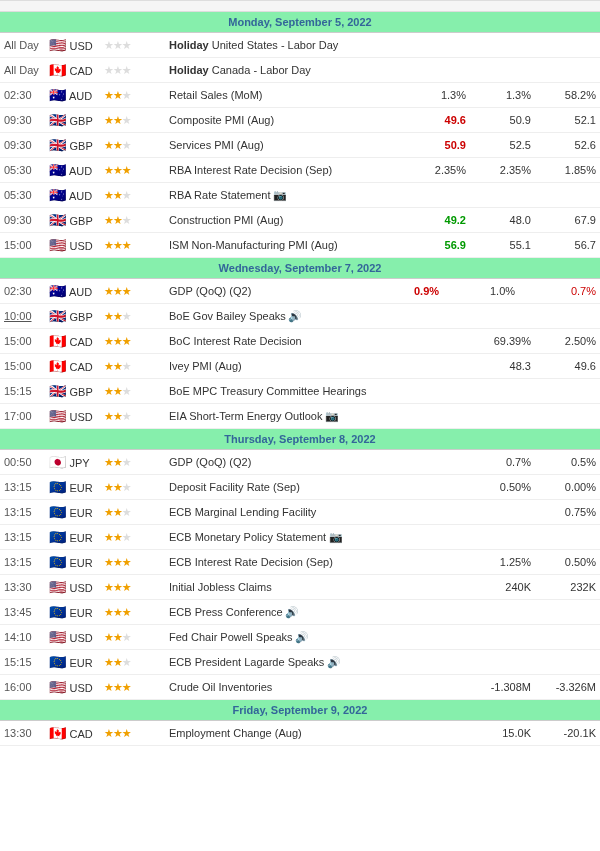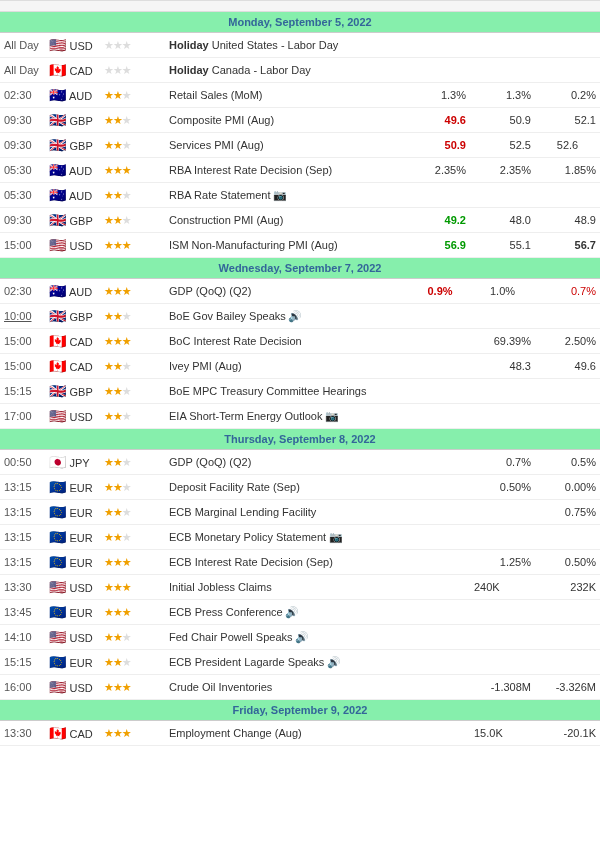--- a/index.html
+++ b/index.html
@@ -86,39 +86,39 @@
         <td style="text-align: right; color: rgb(51, 51, 51);"></td>
         <td style="text-align: right; color: rgb(51, 51, 51);"></td>
       </tr>
       <tr>
         <td style="white-space: nowrap; color: rgb(85, 85, 85);">02:30</td>
         <td class="cur-cell"><span style="font-size:14px;">🇦🇺</span> <span style="font-size:11px;">AUD</span></td>
         <td class="stars"><span class="star-filled">★</span><span class="star-filled">★</span><span style="color:#ddd;">★</span></td>
         <td><span>Retail Sales (MoM)</span></td>
         <td style="text-align: right; color: rgb(51, 51, 51);">1.3%</td>
         <td style="text-align: right; color: rgb(51, 51, 51);">1.3%</td>
-        <td style="text-align: right; color: rgb(51, 51, 51);">0.2%</td>
+        <td style="text-align: right; color: rgb(51, 51, 51);">58.2%</td>
       </tr>
       <tr>
         <td style="white-space: nowrap; color: rgb(85, 85, 85);">09:30</td>
         <td class="cur-cell"><span style="font-size:14px;">🇬🇧</span> <span style="font-size:11px;">GBP</span></td>
         <td class="stars"><span class="star-filled">★</span><span class="star-filled">★</span><span style="color:#ddd;">★</span></td>
         <td><span>Composite PMI (Aug)</span></td>
         <td style="text-align: right; color: rgb(204, 0, 0); font-weight: bold;">49.6</td>
         <td style="text-align: right; color: rgb(51, 51, 51);">50.9</td>
         <td style="text-align: right; color: rgb(51, 51, 51);">52.1</td>
       </tr>
       <tr>
         <td style="white-space: nowrap; color: rgb(85, 85, 85);">09:30</td>
         <td class="cur-cell"><span style="font-size:14px;">🇬🇧</span> <span style="font-size:11px;">GBP</span></td>
         <td class="stars"><span class="star-filled">★</span><span class="star-filled">★</span><span style="color:#ddd;">★</span></td>
         <td><span>Services PMI (Aug)</span></td>
         <td style="text-align: right; color: rgb(204, 0, 0); font-weight: bold;">50.9</td>
         <td style="text-align: right; color: rgb(51, 51, 51);">52.5</td>
-        <td style="text-align: center; color: rgb(51, 51, 51);">52.6</td>
+        <td style="text-align: right; color: rgb(51, 51, 51);">52.6</td>
       </tr>
       <tr>
         <td style="white-space: nowrap; color: rgb(85, 85, 85);">05:30</td>
         <td class="cur-cell"><span style="font-size:14px;">🇦🇺</span> <span style="font-size:11px;">AUD</span></td>
         <td class="stars"><span class="star-filled">★</span><span class="star-filled">★</span><span class="star-filled">★</span></td>
         <td><span>RBA Interest Rate Decision (Sep)</span></td>
         <td style="text-align: right; color: rgb(51, 51, 51);">2.35%</td>
         <td style="text-align: right; color: rgb(51, 51, 51);">2.35%</td>
         <td style="text-align: right; color: rgb(51, 51, 51);">1.85%</td>
       </tr>
@@ -131,40 +131,40 @@
         <td style="text-align: right; color: rgb(51, 51, 51);"></td>
         <td style="text-align: right; color: rgb(51, 51, 51);"></td>
       </tr>
       <tr>
         <td style="white-space: nowrap; color: rgb(85, 85, 85);">09:30</td>
         <td class="cur-cell"><span style="font-size:14px;">🇬🇧</span> <span style="font-size:11px;">GBP</span></td>
         <td class="stars"><span class="star-filled">★</span><span class="star-filled">★</span><span style="color:#ddd;">★</span></td>
         <td><span>Construction PMI (Aug)</span></td>
         <td style="text-align: right; color: rgb(0, 153, 0); font-weight: bold;">49.2</td>
         <td style="text-align: right; color: rgb(51, 51, 51);">48.0</td>
-        <td style="text-align: right; color: rgb(51, 51, 51);">48.9</td>
+        <td style="text-align: right; color: rgb(51, 51, 51);">67.9</td>
       </tr>
       <tr>
         <td style="white-space: nowrap; color: rgb(85, 85, 85);">15:00</td>
         <td class="cur-cell"><span style="font-size:14px;">🇺🇸</span> <span style="font-size:11px;">USD</span></td>
         <td class="stars"><span class="star-filled">★</span><span class="star-filled">★</span><span class="star-filled">★</span></td>
         <td><span>ISM Non-Manufacturing PMI (Aug)</span></td>
         <td style="text-align: right; color: rgb(0, 153, 0); font-weight: bold;">56.9</td>
         <td style="text-align: right; color: rgb(51, 51, 51);">55.1</td>
-        <td style="text-align: right; color: rgb(51, 51, 51); font-weight: bold;">56.7</td>
+        <td style="text-align: right; color: rgb(51, 51, 51);">56.7</td>
       </tr>
       <tr class="day-header">
         <td colspan="7">Wednesday, September 7, 2022</td>
       </tr>
       <tr>
         <td style="white-space: nowrap; color: rgb(85, 85, 85);">02:30</td>
         <td class="cur-cell"><span style="font-size:14px;">🇦🇺</span> <span style="font-size:11px;">AUD</span></td>
         <td class="stars"><span class="star-filled">★</span><span class="star-filled">★</span><span class="star-filled">★</span></td>
         <td><span>GDP (QoQ) (Q2)</span></td>
-        <td style="text-align: center; color: rgb(204, 0, 0); font-weight: bold;">0.9%</td>
+        <td style="text-align: left; color: rgb(204, 0, 0); font-weight: bold;">0.9%</td>
         <td style="text-align: center; color: rgb(51, 51, 51);">1.0%</td>
         <td style="text-align: right; color: rgb(204, 0, 0);">0.7%</td>
       </tr>
       <tr>
         <td style="white-space: nowrap; color: rgb(85, 85, 85); text-decoration: underline;">10:00</td>
         <td class="cur-cell"><span style="font-size:14px;">🇬🇧</span> <span style="font-size:11px;">GBP</span></td>
         <td class="stars"><span class="star-filled">★</span><span class="star-filled">★</span><span style="color:#ddd;">★</span></td>
         <td><span>BoE Gov Bailey Speaks</span> <span style="color:#888; font-size:11px;">🔊</span></td>
         <td style="text-align: right; color: rgb(51, 51, 51);"></td>
         <td style="text-align: right; color: rgb(51, 51, 51);"></td>
@@ -253,21 +253,21 @@
         <td style="text-align: right; color: rgb(51, 51, 51);"></td>
         <td style="text-align: right; color: rgb(51, 51, 51);">1.25%</td>
         <td style="text-align: right; color: rgb(51, 51, 51);">0.50%</td>
       </tr>
       <tr>
         <td style="white-space: nowrap; color: rgb(85, 85, 85);">13:30</td>
         <td class="cur-cell"><span style="font-size:14px;">🇺🇸</span> <span style="font-size:11px;">USD</span></td>
         <td class="stars"><span class="star-filled">★</span><span class="star-filled">★</span><span class="star-filled">★</span></td>
         <td><span>Initial Jobless Claims</span></td>
         <td style="text-align: right; color: rgb(51, 51, 51);"></td>
-        <td style="color: rgb(51, 51, 51);">240K</td>
+        <td style="text-align: right; color: rgb(51, 51, 51);">240K</td>
         <td style="text-align: right; color: rgb(51, 51, 51);">232K</td>
       </tr>
       <tr>
         <td style="white-space: nowrap; color: rgb(85, 85, 85);">13:45</td>
         <td class="cur-cell"><span style="font-size:14px;">🇪🇺</span> <span style="font-size:11px;">EUR</span></td>
         <td class="stars"><span class="star-filled">★</span><span class="star-filled">★</span><span class="star-filled">★</span></td>
         <td><span>ECB Press Conference</span> <span style="color:#888; font-size:11px;">🔊</span></td>
         <td style="text-align: right; color: rgb(51, 51, 51);"></td>
         <td style="text-align: right; color: rgb(51, 51, 51);"></td>
         <td style="text-align: right; color: rgb(51, 51, 51);"></td>
@@ -301,17 +301,17 @@
       </tr>
       <tr class="day-header">
         <td colspan="7">Friday, September 9, 2022</td>
       </tr>
       <tr>
         <td style="white-space: nowrap; color: rgb(85, 85, 85);">13:30</td>
         <td class="cur-cell"><span style="font-size:14px;">🇨🇦</span> <span style="font-size:11px;">CAD</span></td>
         <td class="stars"><span class="star-filled">★</span><span class="star-filled">★</span><span class="star-filled">★</span></td>
         <td><span>Employment Change (Aug)</span></td>
         <td style="text-align: right; color: rgb(51, 51, 51);"></td>
-        <td style="text-align: left; color: rgb(51, 51, 51);">15.0K</td>
+        <td style="text-align: right; color: rgb(51, 51, 51);">15.0K</td>
         <td style="text-align: right; color: rgb(51, 51, 51);">-20.1K</td>
       </tr>
     </tbody>
 </table>
 
 </body></html>

